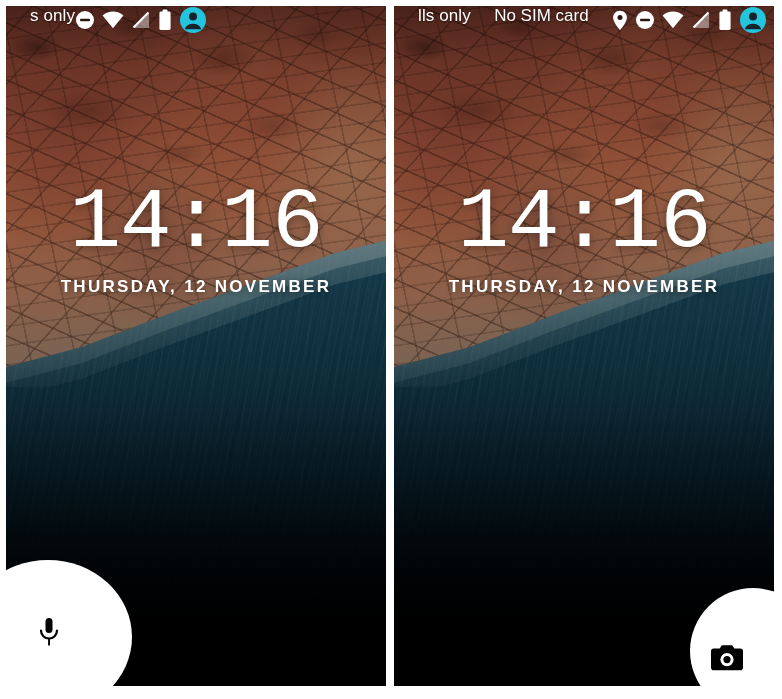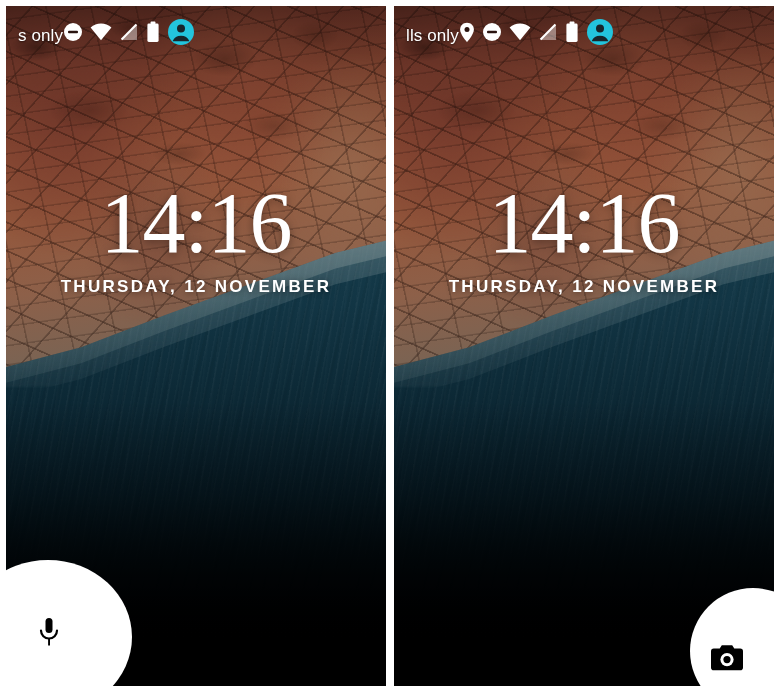--- a/index.html
+++ b/index.html
@@ -159,22 +159,22 @@
     background:
       linear-gradient(180deg, rgba(0,0,0,.30) 0%, rgba(0,0,0,.10) 9%, rgba(0,0,0,0) 22%, rgba(0,0,0,0) 58%, rgba(0,0,0,.28) 72%, rgba(0,0,0,.70) 84%, rgba(0,0,0,.95) 92%, #000 100%);
   }
 
   
   .statusbar {
     position: absolute;
     left: 0; right: 0; top: 0;
     height: 40px;
     display: flex;
-    align-items: flex-end;
-    padding: 0 7px 0 12px;
+    align-items: flex-start;
+    padding: 0 7px 0 24px;
     box-sizing: border-box;
     color: #ffffff;
   }
   .sb-carrier {
     font-size: 17px;
     letter-spacing: .1px;
     white-space: nowrap;
     text-shadow: 0 1px 2px rgba(0,0,0,.5);
   }
   .sb-center {
@@ -198,21 +198,21 @@
 
   
   .clockblock {
     position: absolute;
     left: 0; right: 0;
     top: 176px;
     text-align: center;
     color: #ffffff;
   }
   .clock-time {
-    font-family: Liberation Serif, serif;
+    font-family: Liberation Mono, monospace;
     font-weight: 300;
     font-size: 86px;
     line-height: .96;
     letter-spacing: -1px;
     text-shadow: 0 2px 10px rgba(0,0,0,.35);
   }
   .clock-date {
     margin-top: 12px;
     font-size: 17px;
     font-weight: 700;
@@ -341,20 +341,23 @@
       <div class="wp-surf"></div>
       <div class="wp-land">
         <div class="wp-cracks"></div>
         <div class="wp-blotch"></div>
       </div>
       <div class="wp-scrim"></div>
     </div>
 
     <div class="statusbar">
       <div class="sb-carrier">lls only</div>
+      <div class="sb-center">
+        <div class="sb-nosim">No SIM card</div>
+      </div>
       <div class="sb-icons">
 
         <span>
           <svg width="16" height="21" viewBox="0 0 16 21">
             <path d="M8 0.8 C4 0.8 1.1 3.7 1.1 7.6 C1.1 12.6 8 20.2 8 20.2 C8 20.2 14.9 12.6 14.9 7.6 C14.9 3.7 12 0.8 8 0.8 Z" fill="#ffffff"></path>
             <circle cx="8" cy="7.4" r="2.5" fill="#2a1410"></circle>
           </svg>
         </span>
 
         <span>

